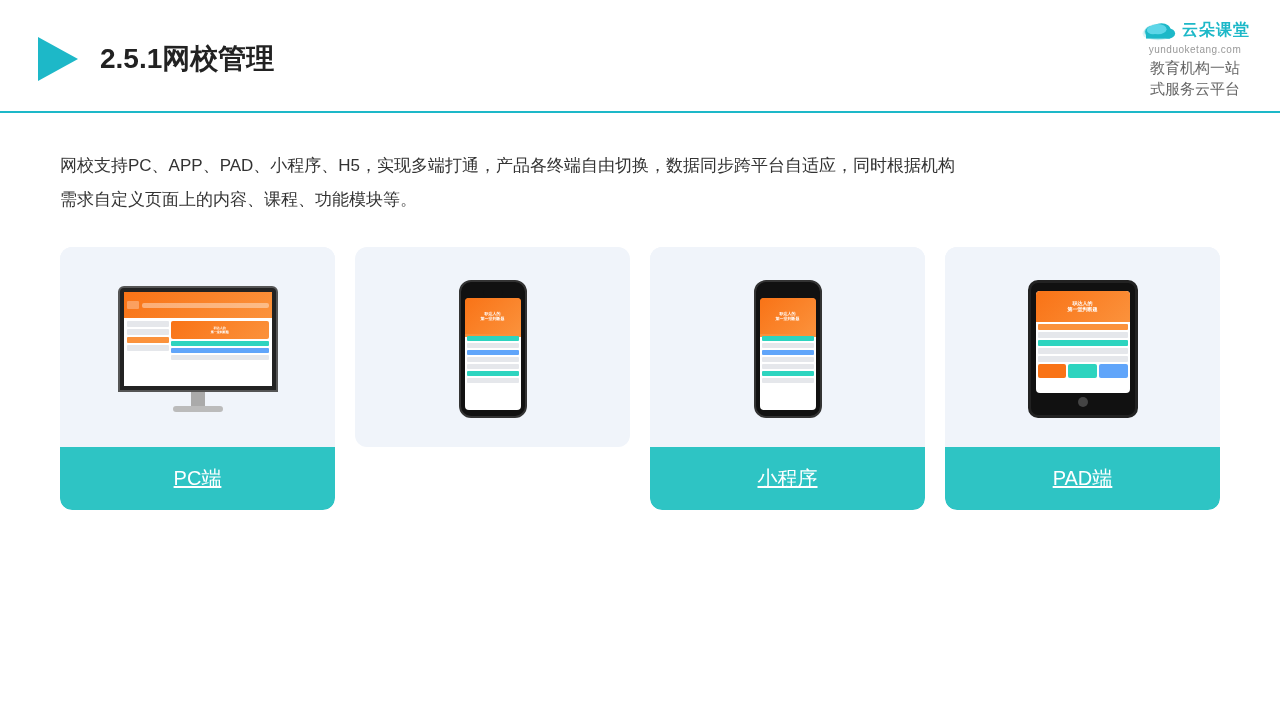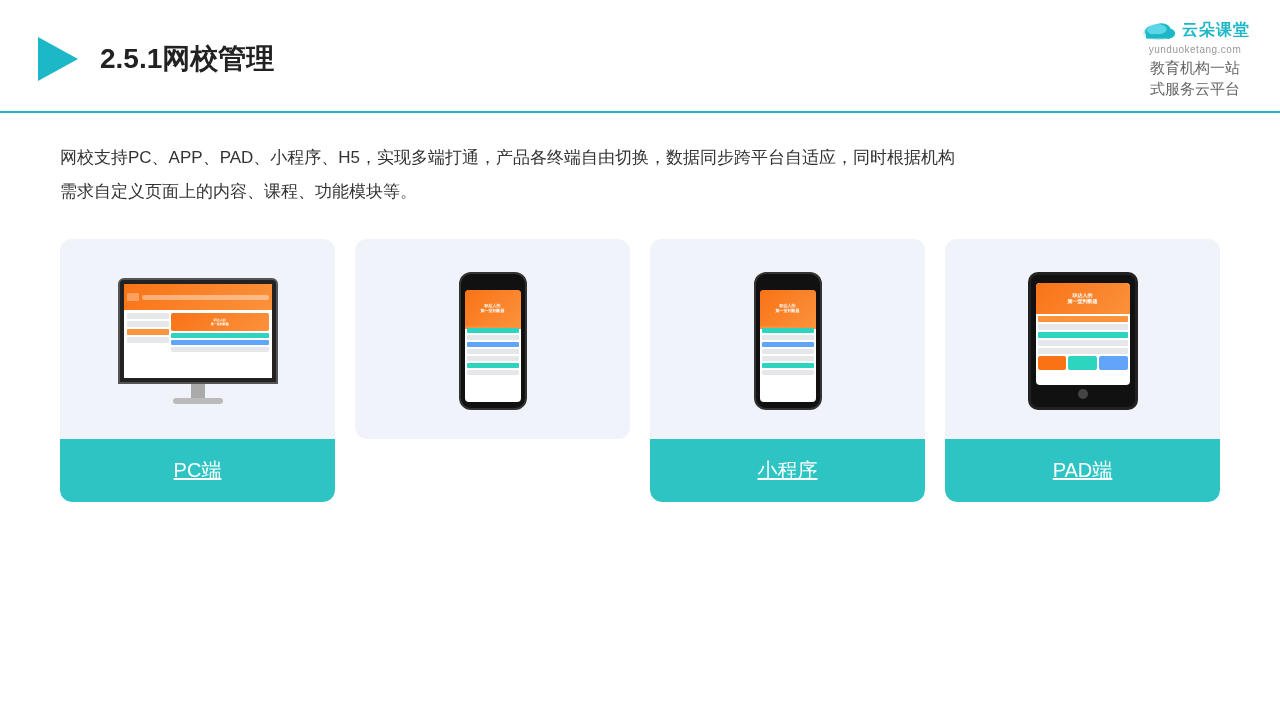--- a/index.html
+++ b/index.html
@@ -58,21 +58,21 @@
     }
     .logo-tagline {
       font-size: 15px;
       color: #666;
       text-align: center;
       line-height: 1.4;
     }
 
     
     .content {
-      padding: 28px 60px 20px 60px;
+      padding: 36px 60px 20px 60px;
     }
     .description {
       font-size: 17px;
       color: #333;
       line-height: 2;
       margin-bottom: 30px;
     }
 
     
     .cards-container {

